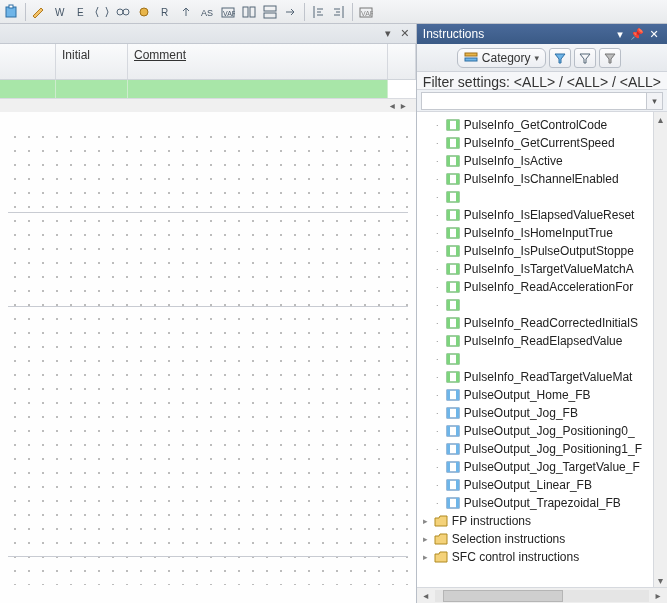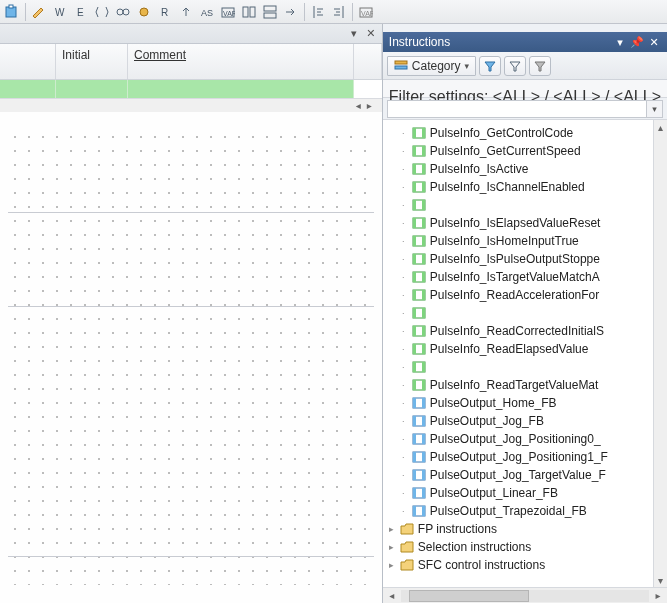--- a/index.html
+++ b/index.html
@@ -129,61 +129,61 @@
   background:#eef1f5;
 }
 .panel-title {
   height:20px;
   background: linear-gradient(#4a6a9a,#3a5a86);
   color:#fff;
   display:flex;
   align-items:center;
   padding:0 6px;
   font-size:12px;
-  margin-top:8px;
 }
 .panel-title .spacer{flex:1;}
 .panel-title .tbtn {
   width:14px;height:14px;display:flex;align-items:center;justify-content:center;
   color:#fff;cursor:pointer;font-size:11px;margin-left:3px;
 }
 .panel-tools {
   height:28px;
   background:linear-gradient(#f3f5f8,#e6e9ed);
   border-bottom:1px solid #cfd3da;
   display:flex;align-items:center;padding:0 4px;gap:3px;
 }
 .cat-btn {
   height:20px;
   background:linear-gradient(#fcfcfd,#eceef2);
   border:1px solid #b8bec7;
-  border-radius:1px;
+  border-radius:6px;
   display:flex;align-items:center;
   padding:0 6px;
   gap:4px;
   cursor:pointer;
   font-size:12px;
   color:#333;
+  margin-left:36px;
 }
 .cat-icon{width:14px;height:14px;}
 .small-tool {
   width:22px;height:20px;
   border:1px solid #b8bec7;
   border-radius:3px;
   background:linear-gradient(#fcfcfd,#eceef2);
   display:flex;align-items:center;justify-content:center;
   cursor:pointer;
 }
 .filter-row {
   height:18px;
-  padding:8px 6px;
+  padding:2px 6px;
   color:#333;
   border-bottom:1px solid #d5d8de;
   background:#f6f7f9;
-  font-size:16px;
+  font-size:14px;
   white-space:nowrap;
 }
 .search-row {
   height:22px;
   display:flex;
   border-bottom:1px solid #d5d8de;
 }
 .search-input {
   flex:1;
   border:1px solid #c5c9d0;

